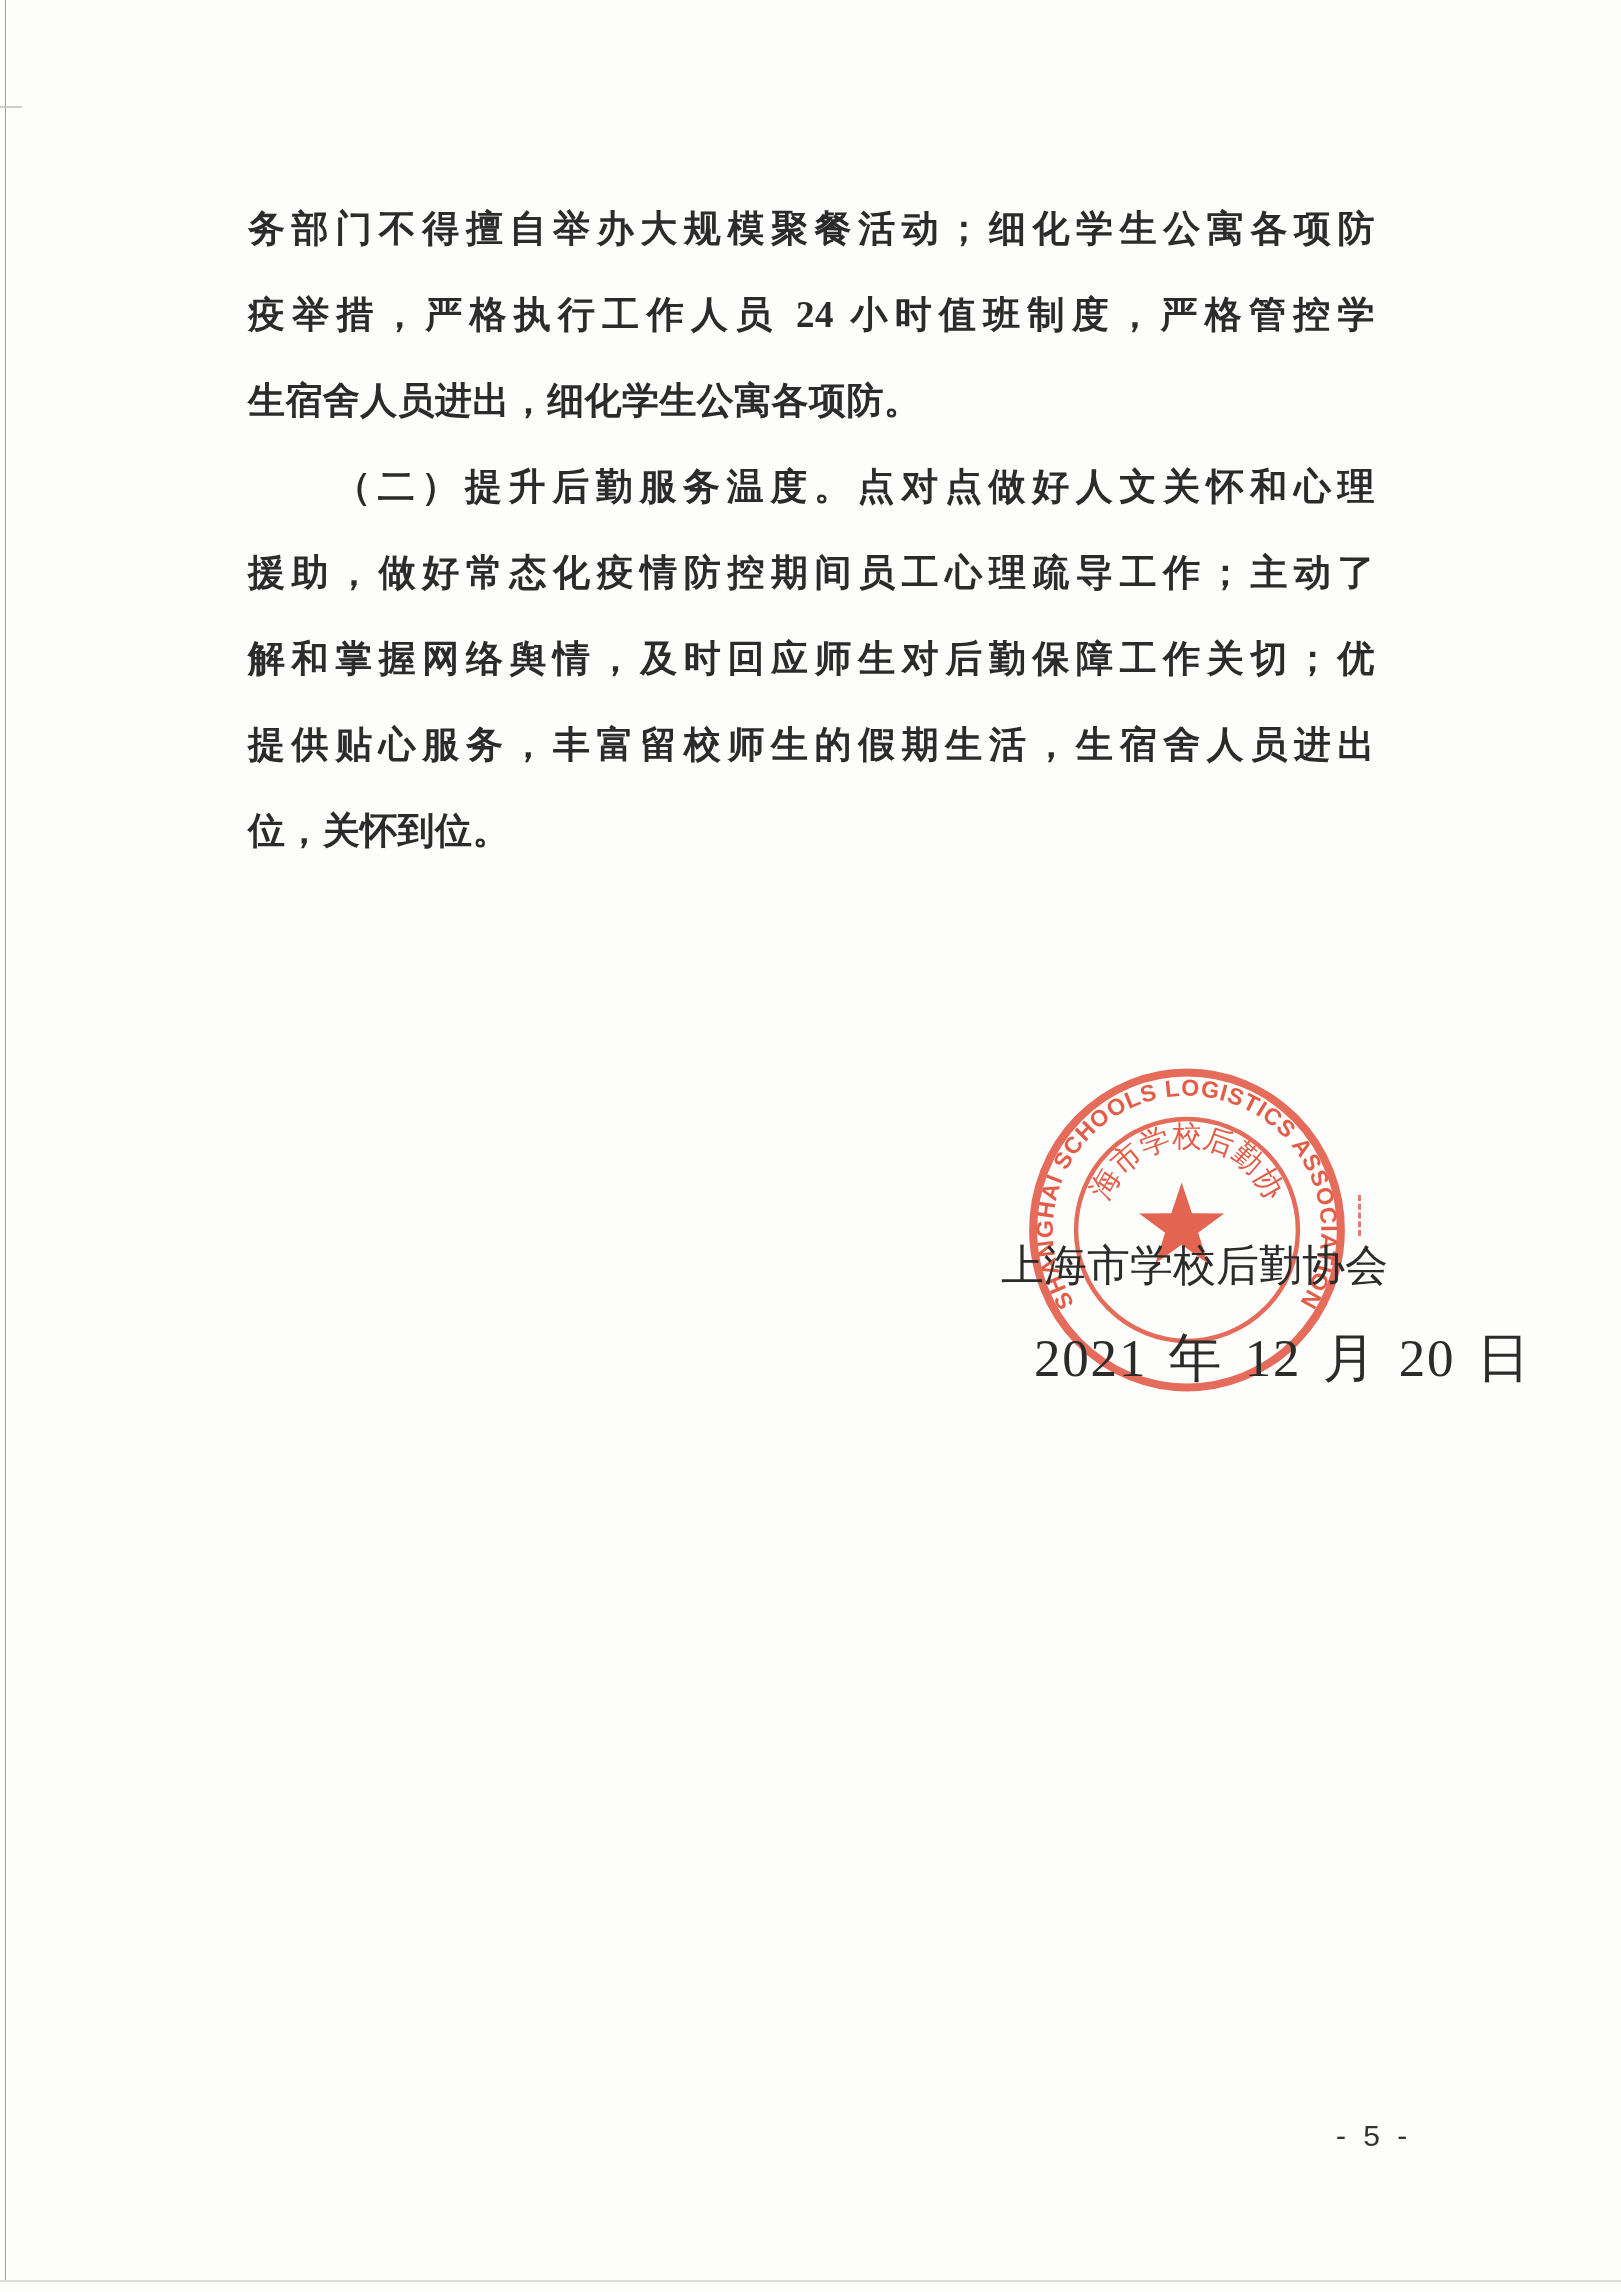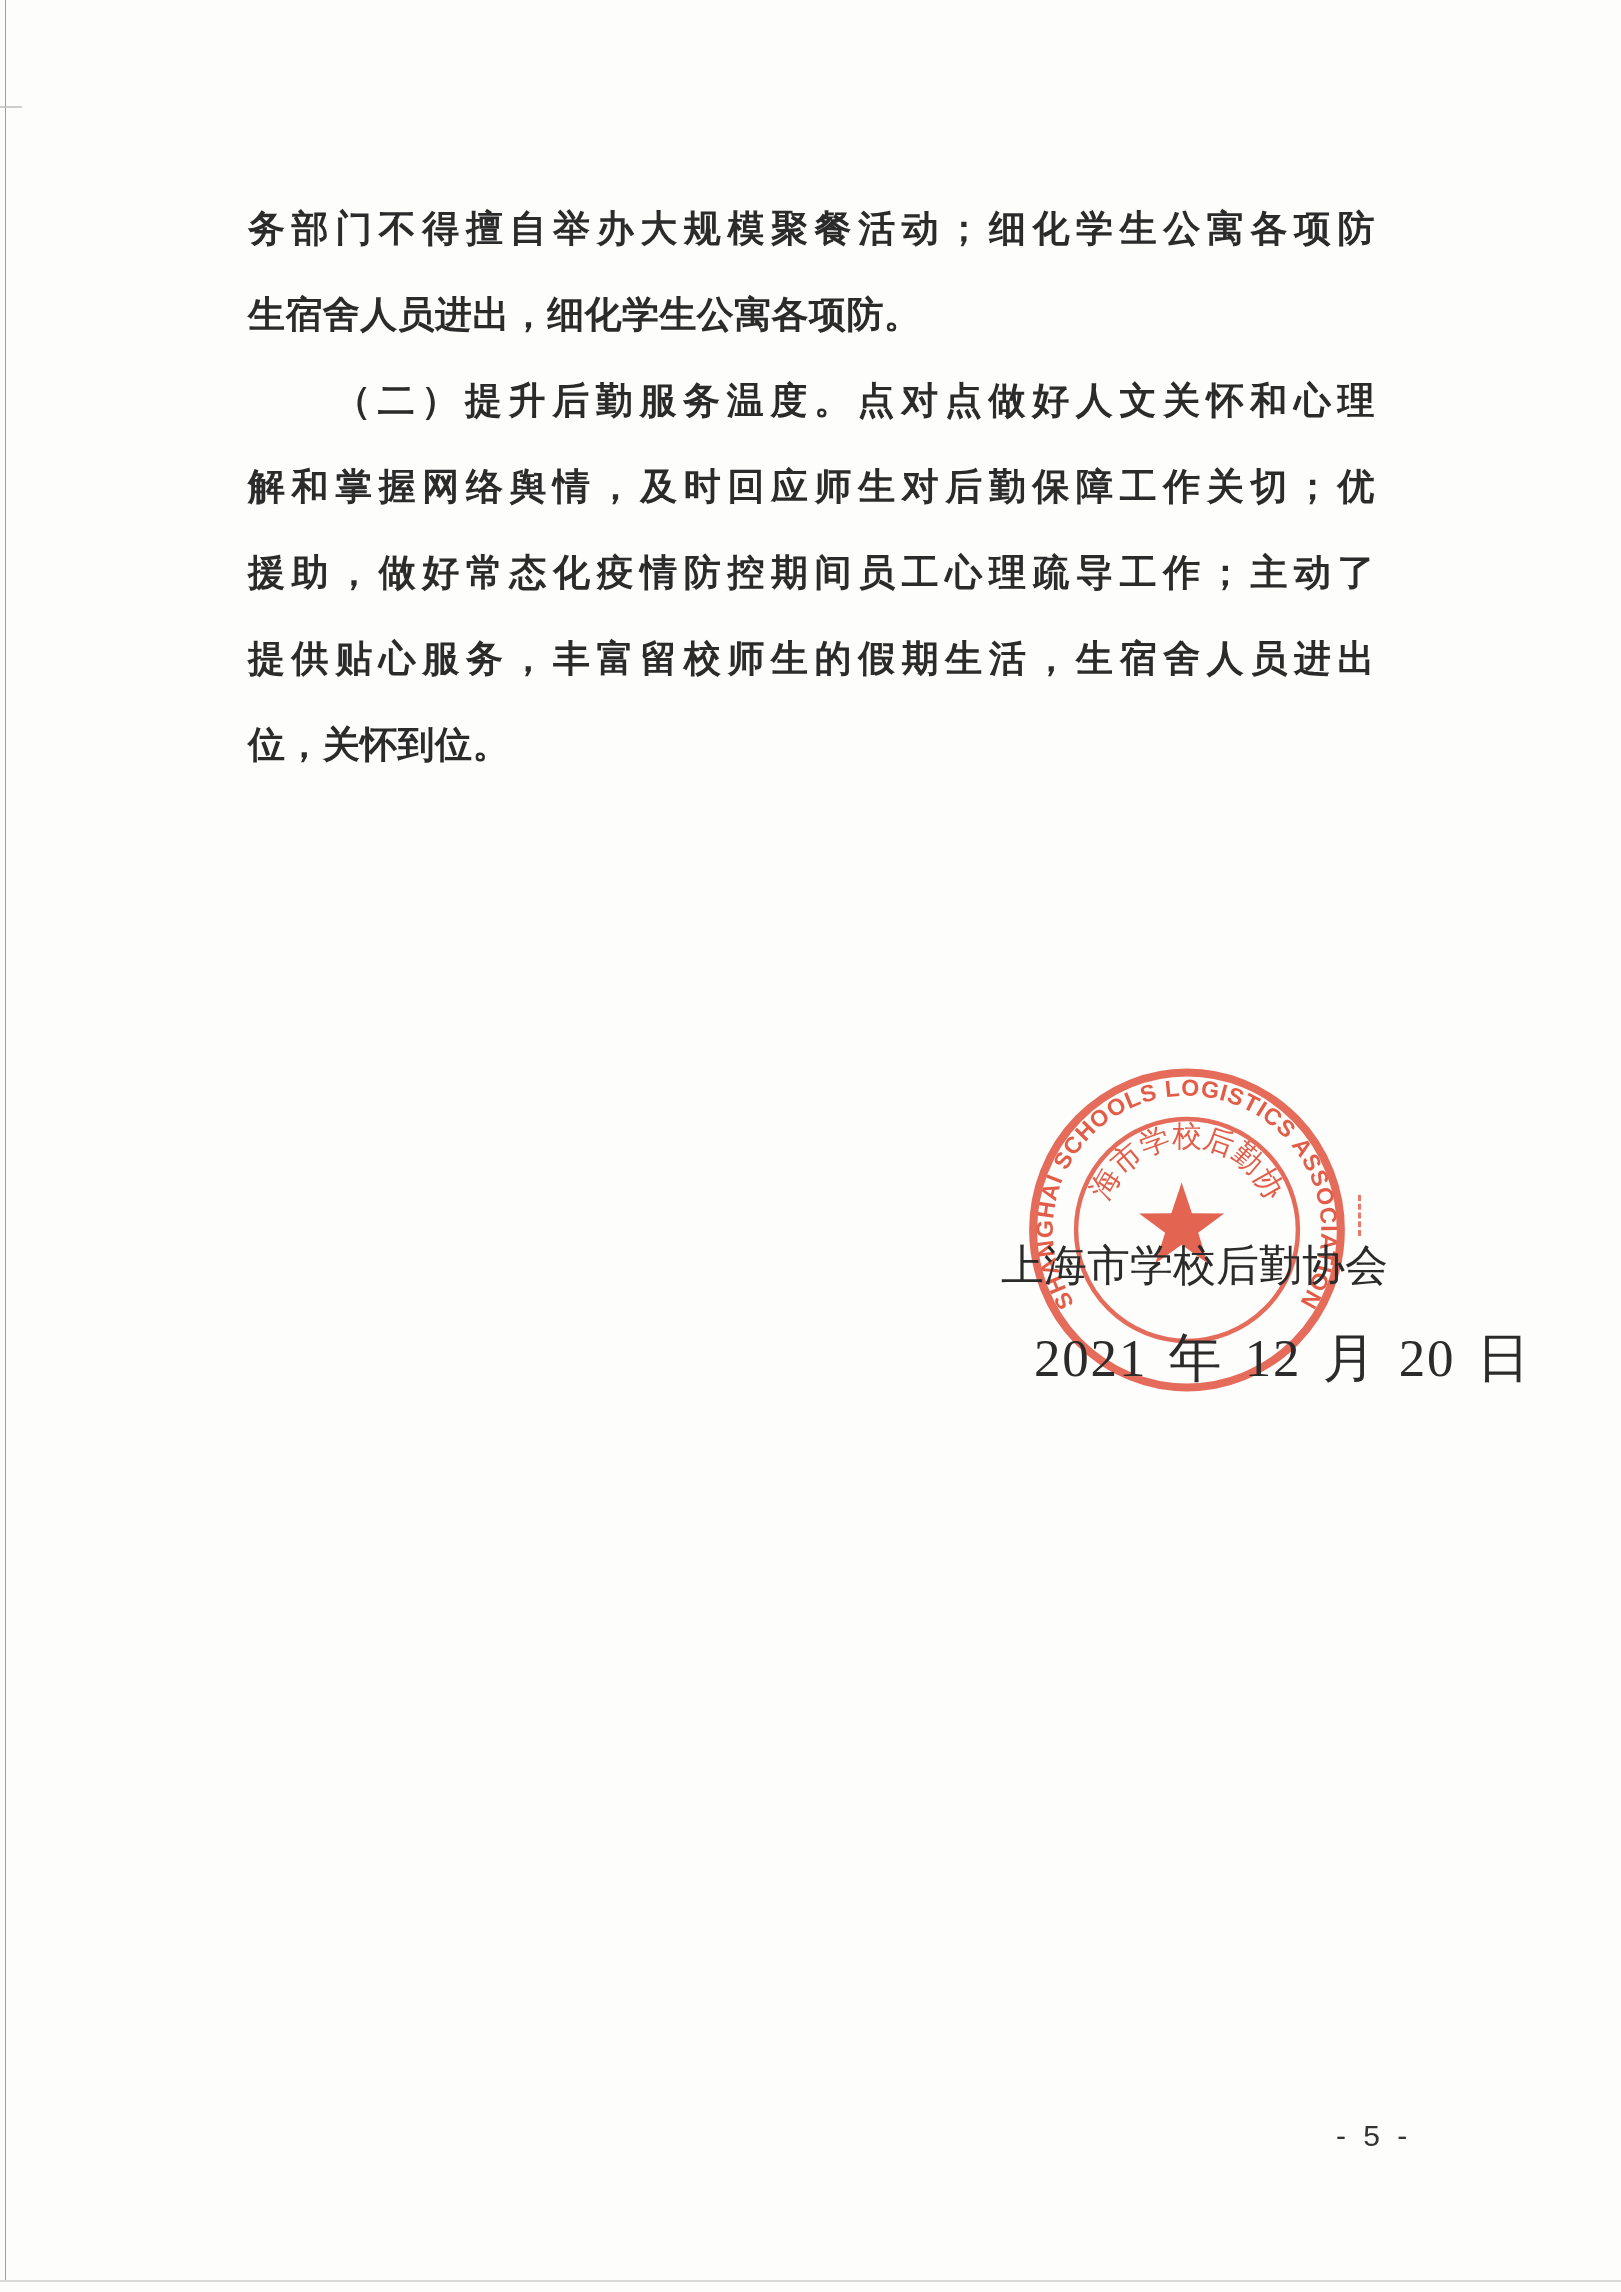--- a/index.html
+++ b/index.html
@@ -71,24 +71,25 @@
 </style>
 </head>
 <body>
 
 <div class="edge-left"></div>
 <div class="edge-tick"></div>
 <div class="edge-bottom"></div>
 
 <div class="doc-body">
   <div class="line">务部门不得擅自举办大规模聚餐活动；细化学生公寓各项防</div>
+  <div class="line">疫举措，严格执行工作人员 24 小时值班制度，严格管控学</div>
   <div class="line short">生宿舍人员进出，细化学生公寓各项防。</div>
   <div class="line indent">（二）提升后勤服务温度。点对点做好人文关怀和心理</div>
+  <div class="line">援助，做好常态化疫情防控期间员工心理疏导工作；主动了</div>
   <div class="line">解和掌握网络舆情，及时回应师生对后勤保障工作关切；优</div>
-  <div class="line">援助，做好常态化疫情防控期间员工心理疏导工作；主动了</div>
   <div class="line">提供贴心服务，丰富留校师生的假期生活，生宿舍人员进出</div>
   <div class="line short">位，关怀到位。</div>
 </div>
 
 <svg class="seal" viewBox="0 0 360 368" xmlns="http://www.w3.org/2000/svg">
   <defs>
     <path id="arc-en" d="M 50.1 259 A 150 150 0 1 1 309.9 259" fill="none"></path>
     <path id="arc-cn" d="M 89.2 159.7 A 94 94 0 0 1 270.8 159.7" fill="none"></path>
   </defs>
 

